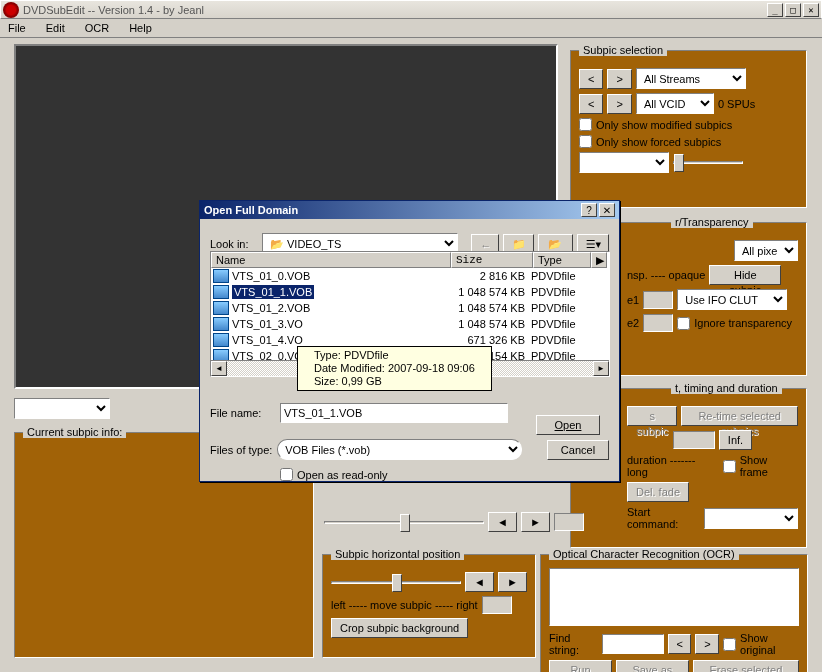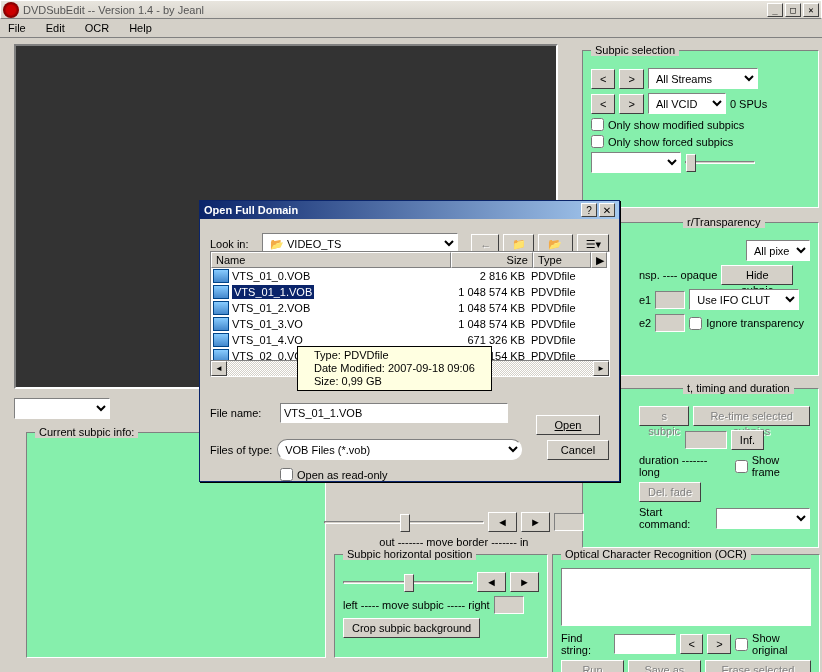--- a/index.html
+++ b/index.html
@@ -10,21 +10,21 @@
 .titlebar .title { flex: 1; color: #555; }
 .titlebar .winbtns { display: flex; gap: 2px; }
 .winbtn { width: 16px; height: 14px; background: #d4d0c8; border: 1px solid #fff; border-right-color: #404040; border-bottom-color: #404040; font-size: 9px; display: flex; align-items: center; justify-content: center; font-family: "Marlett", monospace; }
 
 .menubar { height: 19px; display: flex; align-items: center; padding: 0 4px; gap: 12px; border-bottom: 1px solid #808080; }
 .menubar span { padding: 2px 4px; }
 
 .mainarea { position: relative; padding: 6px; }
 .preview { position: absolute; left: 14px; top: 6px; width: 544px; height: 345px; background: #333; border: 2px solid; border-color: #808080 #fff #fff #808080; }
 
-fieldset { border: 1px solid #fff; border-top-color: #808080; border-left-color: #808080; padding: 8px; position: absolute; background: #86efac; margin-left: 12px; }
+fieldset { border: 1px solid #fff; border-top-color: #808080; border-left-color: #808080; padding: 8px; position: absolute; background: #a16207; }
 legend { padding: 0 4px; background: #d4d0c8; }
 
 .btn { background: #d4d0c8; border: 1px solid #fff; border-right-color: #404040; border-bottom-color: #404040; padding: 2px 8px; min-width: 20px; text-align: center; display: inline-block; height: 20px; line-height: 15px; }
 .btn.disabled { color: #808080; text-shadow: 1px 1px 0 #fff; }
 select, input[type=text] { background: #fff; border: 1px solid; border-color: #808080 #fff #fff #808080; height: 20px; padding: 1px 3px; }
 select { height: 21px; }
 input[type=checkbox] { width: 13px; height: 13px; vertical-align: middle; }
 
 .slider-track { height: 3px; background: #d4d0c8; border: 1px solid; border-color: #808080 #fff #fff #808080; position: relative; width: 160px; display: inline-block; }
 .slider-thumb { position: absolute; width: 10px; height: 18px; background: #d4d0c8; border: 1px solid #fff; border-right-color: #404040; border-bottom-color: #404040; top: -8px; }
@@ -162,21 +162,20 @@
 
   <div style="position:absolute; left:324px; top:470px;">
   <div class="row">
     <div class="slider-track">
           <div class="slider-thumb" style="left:75px;"></div>
         </div>
     <span class="btn">◄</span>
         <span class="btn">►</span>
     <span class="sunkentxt"></span>
   </div>
-  <div style="text-align:center;"><span>out ------- move border ------- in</span></div>
   </div>
 
   <fieldset style="left:322px; top:510px; width:210px; height:110px;">
     <legend>Subpic horizontal position</legend>
     <div class="row">
       <div class="slider-track" style="width:130px;">
           <div class="slider-thumb" style="left:60px;"></div>
         </div>
       <span class="btn">◄</span>
         <span class="btn">►</span>
@@ -223,21 +222,21 @@
       <span class="btn disabled">←</span>
       <span class="btn" style="color:#060;">📁</span>
       <span class="btn">📂*</span>
       <span class="btn">☰▾</span>
     </div>
   </div>
 
   <div class="filelist">
     <div class="filelist-hdr">
       <div class="col" style="width:240px;">Name</div>
-      <div class="col" style="width:82px; text-align:right;">Size</div>
+      <div class="col" style="width:82px; text-align:left;font-family:Liberation Mono, monospace;">Size</div>
       <div class="col" style="width:58px;">Type</div>
       <div class="col" style="width:16px;">▶</div>
     </div>
     <div class="filelist-body" id="filebody">
         <div class="filerow">
           <div class="fi"></div>
     <div class="fn"><span>VTS_01_0.VOB</span></div>
     <div class="fs">2 816 KB</div>
     <div class="ft">PDVDfile</div>
         </div>

